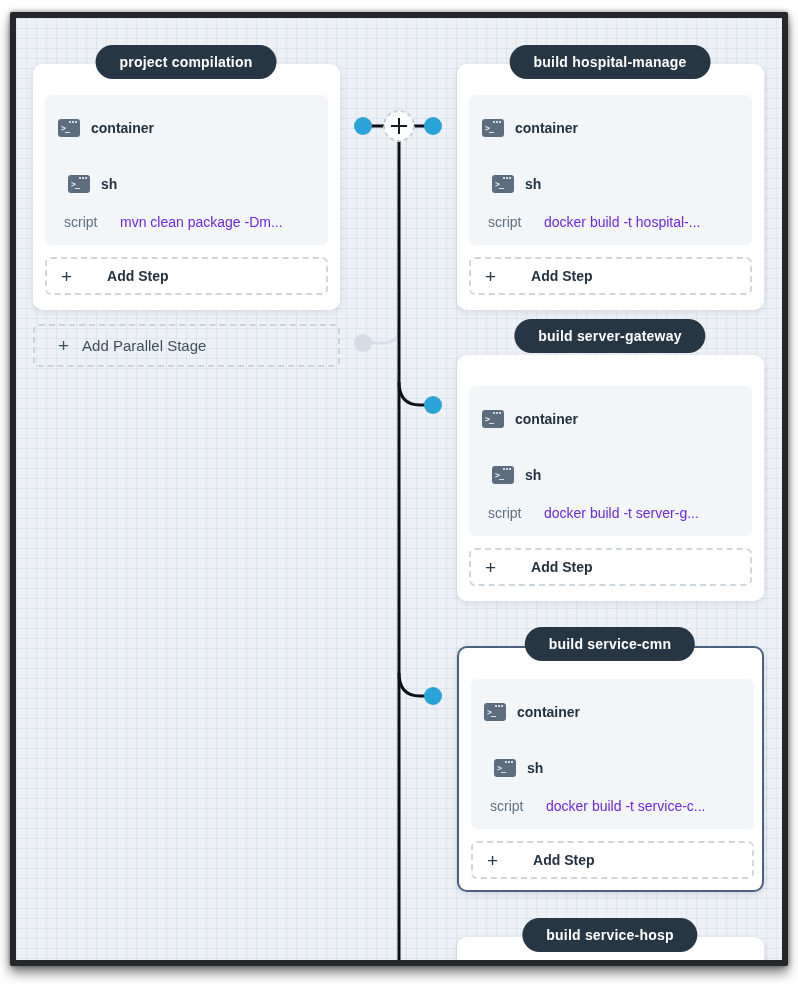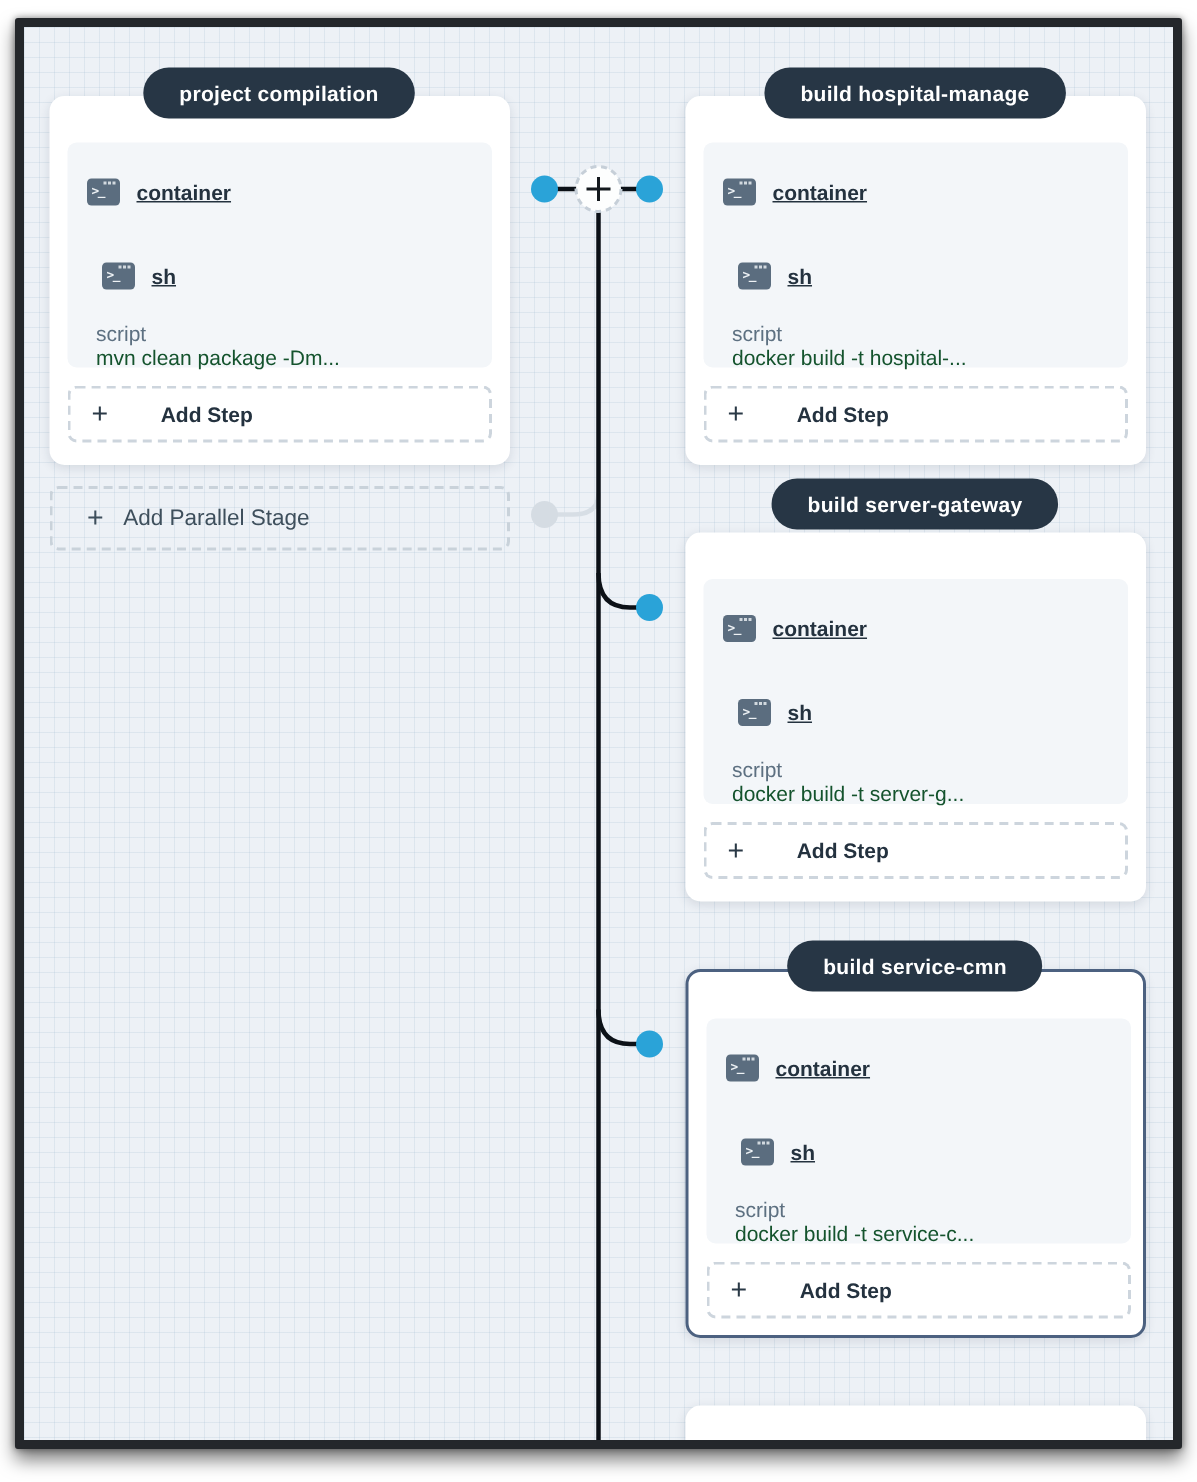--- a/index.html
+++ b/index.html
@@ -38,24 +38,24 @@
     box-shadow:0 2px 7px rgba(25,45,65,.12);
   }
   .stage-card.selected{border:2px solid #4C6180;box-sizing:border-box;}
   .step-box{
     position:absolute;left:12px;top:31px;width:283px;height:150px;
     background:#F3F6F9;border-radius:6px;
   }
   .step-row{position:absolute;display:flex;align-items:center;gap:11px;}
   .step-row.container-row{left:13px;top:24px;}
   .step-row.sh-row{left:23px;top:80px;}
-  .step-label{font-size:14px;font-weight:bold;color:#24323F;text-decoration:underline;}
-  .script-row{position:absolute;left:19px;top:119px;display:flex;align-items:flex-start;flex-direction:column;}
+  .step-label{font-size:14px;font-weight:bold;color:#24323F;}
+  .script-row{position:absolute;left:19px;top:119px;display:flex;align-items:flex-end;}
   .script-key{font-size:14px;color:#5D7081;width:44px;margin-right:12px;}
-  .script-val{font-size:14px;color:#14532d;white-space:nowrap;}
+  .script-val{font-size:14px;color:#6d28d9;white-space:nowrap;}
 
   
   .term-icon{position:relative;width:22px;height:18px;background:#5B6D7F;border-radius:3px;flex:0 0 auto;}
   .term-icon .term-dots{position:absolute;top:2px;right:3px;width:2px;height:2px;background:#D2D9DF;box-shadow:-3px 0 #D2D9DF,-6px 0 #D2D9DF;}
   .term-icon .term-prompt{position:absolute;left:3px;top:4px;font-family:"DejaVu Sans Mono",monospace;font-size:8.5px;font-weight:bold;color:#EEF2F5;letter-spacing:-1px;}
 
   
   .add-step{
     position:absolute;left:12px;top:193px;width:283px;height:38px;box-sizing:border-box;
     border:2px dashed #CDD5DD;border-radius:6px;background:transparent;
@@ -95,20 +95,21 @@
       <circle cx="347" cy="108" r="9" fill="#2AA3D8"></circle>
       <circle cx="417" cy="108" r="9" fill="#2AA3D8"></circle>
       <circle cx="417" cy="387" r="9" fill="#2AA3D8"></circle>
       <circle cx="417" cy="678" r="9" fill="#2AA3D8"></circle>
     </svg>
 
     <div class="stage-pill" style="left:170px;top:27px;">project compilation</div>
     <div class="stage-pill" style="left:594px;top:27px;">build hospital-manage</div>
     <div class="stage-pill" style="left:594px;top:301px;">build server-gateway</div>
     <div class="stage-pill" style="left:594px;top:609px;">build service-cmn</div>
+    <div class="stage-pill" style="left:594px;top:900px;">build service-hosp</div>
 
     <div class="stage-card" style="left:17px;top:46px;">
       <div class="step-box">
         <div class="step-row container-row">
           <span class="term-icon">
               <span class="term-dots"></span>
               <span class="term-prompt">&gt;_</span>
             </span>
           <span class="step-label">container</span>
         </div>

